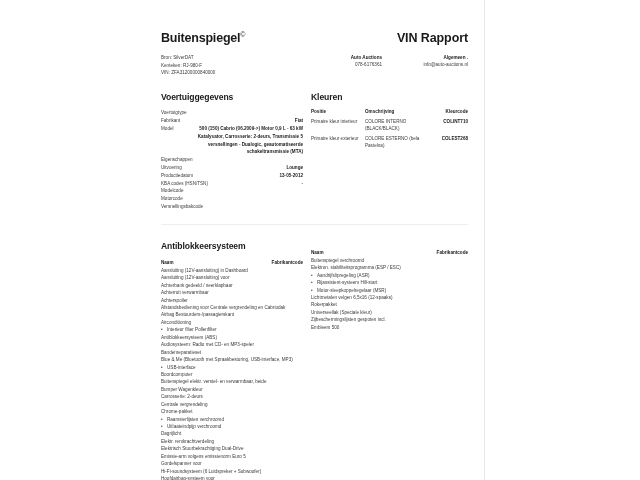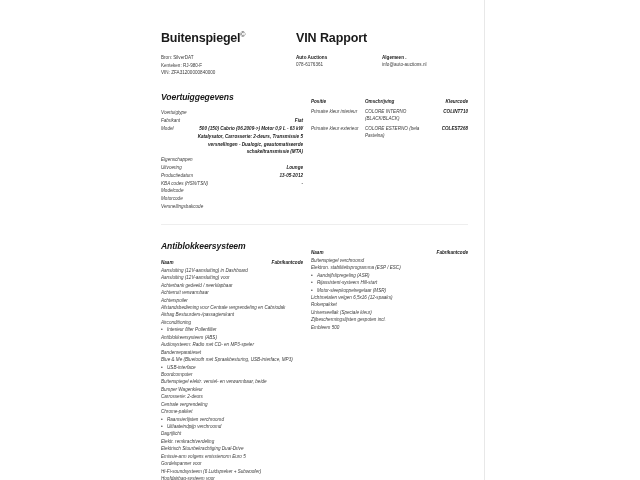--- a/index.html
+++ b/index.html
@@ -21,21 +21,21 @@
     border-right: 1px solid #e8e8e8;
     box-sizing: border-box;
     padding: 0 16px;
   }
   .brandrow {
     display: flex;
     align-items: flex-start;
     padding-top: 31px;
   }
   .brand-left { width: 150px; }
-  .brand-right { flex: 1; }
+  .brand-right { flex: 1; text-align: right; }
   .logo {
     font-size: 12.5px;
     font-weight: bold;
     color: #1a1a1a;
     letter-spacing: -0.2px;
     white-space: nowrap;
   }
   .logo sup { font-size: 7px; font-weight: normal; vertical-align: super; }
   .doc-title {
     font-size: 12.5px;
@@ -58,21 +58,21 @@
     color: #1a1a1a;
     line-height: 1.62;
     white-space: nowrap;
   }
   .sec-title {
     font-size: 8.6px;
     font-weight: bold;
     color: #1a1a1a;
     letter-spacing: -0.1px;
   }
-  .twocol { display: flex; font-style: italic; }
+  .twocol { display: flex; }
   .col-l { width: 150px; padding-right: 8px; box-sizing: border-box; }
   .col-r { flex: 1; }
   .block1 { margin-top: 16px; }
   .kv { display: flex; justify-content: space-between; align-items: flex-start; }
   .kv-k {
     font-size: 4.6px;
     color: #3c3c3c;
     line-height: 1.7;
     white-space: nowrap;
     padding-right: 4px;
@@ -190,20 +190,21 @@
             <div class="kv-k">Motorcode</div>
             <div class="kv-v"></div>
           </div>
           <div class="kv">
             <div class="kv-k">Versnellingsbakcode</div>
             <div class="kv-v"></div>
           </div>
         </div>
     </div>
     <div class="col-r">
+      <div class="sec-title">Kleuren</div>
       <div class="ktab">
         <div class="hdr">
           <div class="kc1" style="font-weight:bold;color:#1a1a1a">Positie</div>
           <div class="kc2" style="font-weight:bold;color:#1a1a1a">Omschrijving</div>
           <div class="kc3">Kleurcode</div>
         </div>
         <div id="color-rows">
             <div class="row">
               <div class="kc1">Primaire kleur interieur</div>
               <div class="kc2">COLORE INTERNO (BLACK/BLACK)</div>

